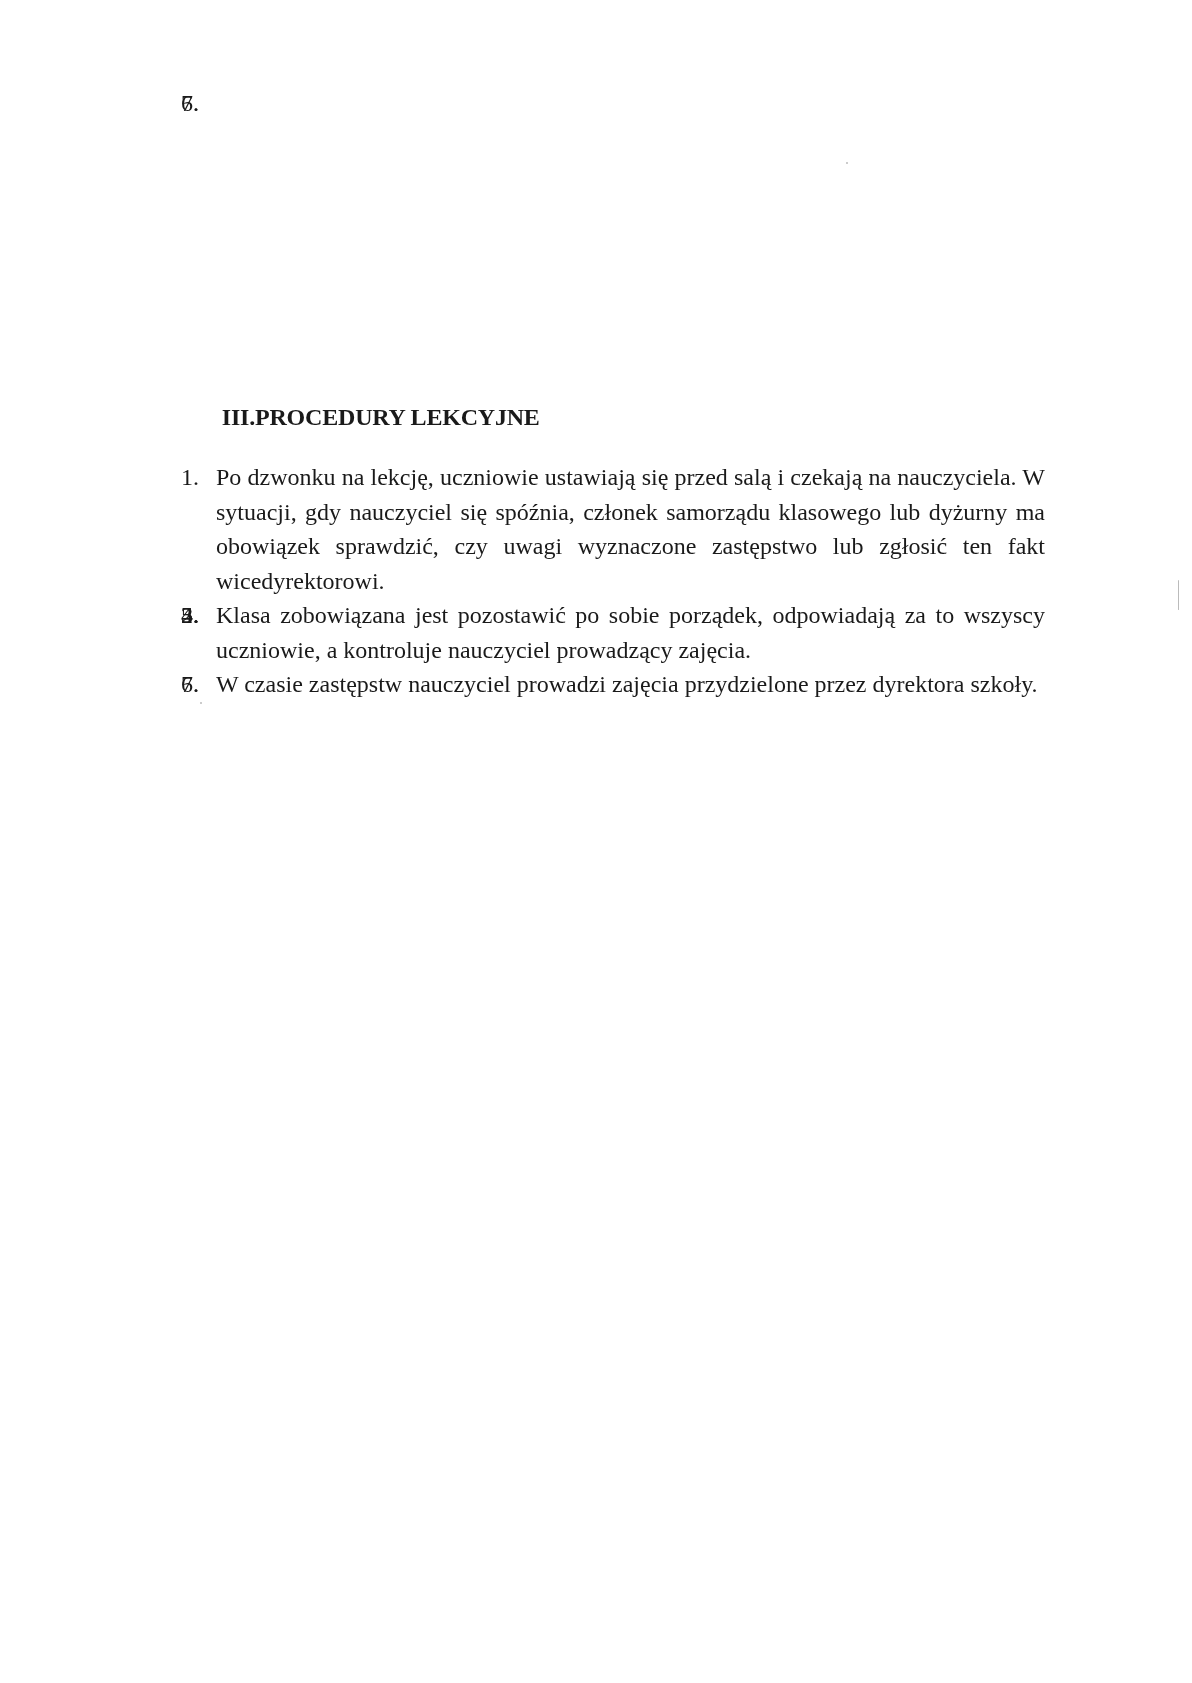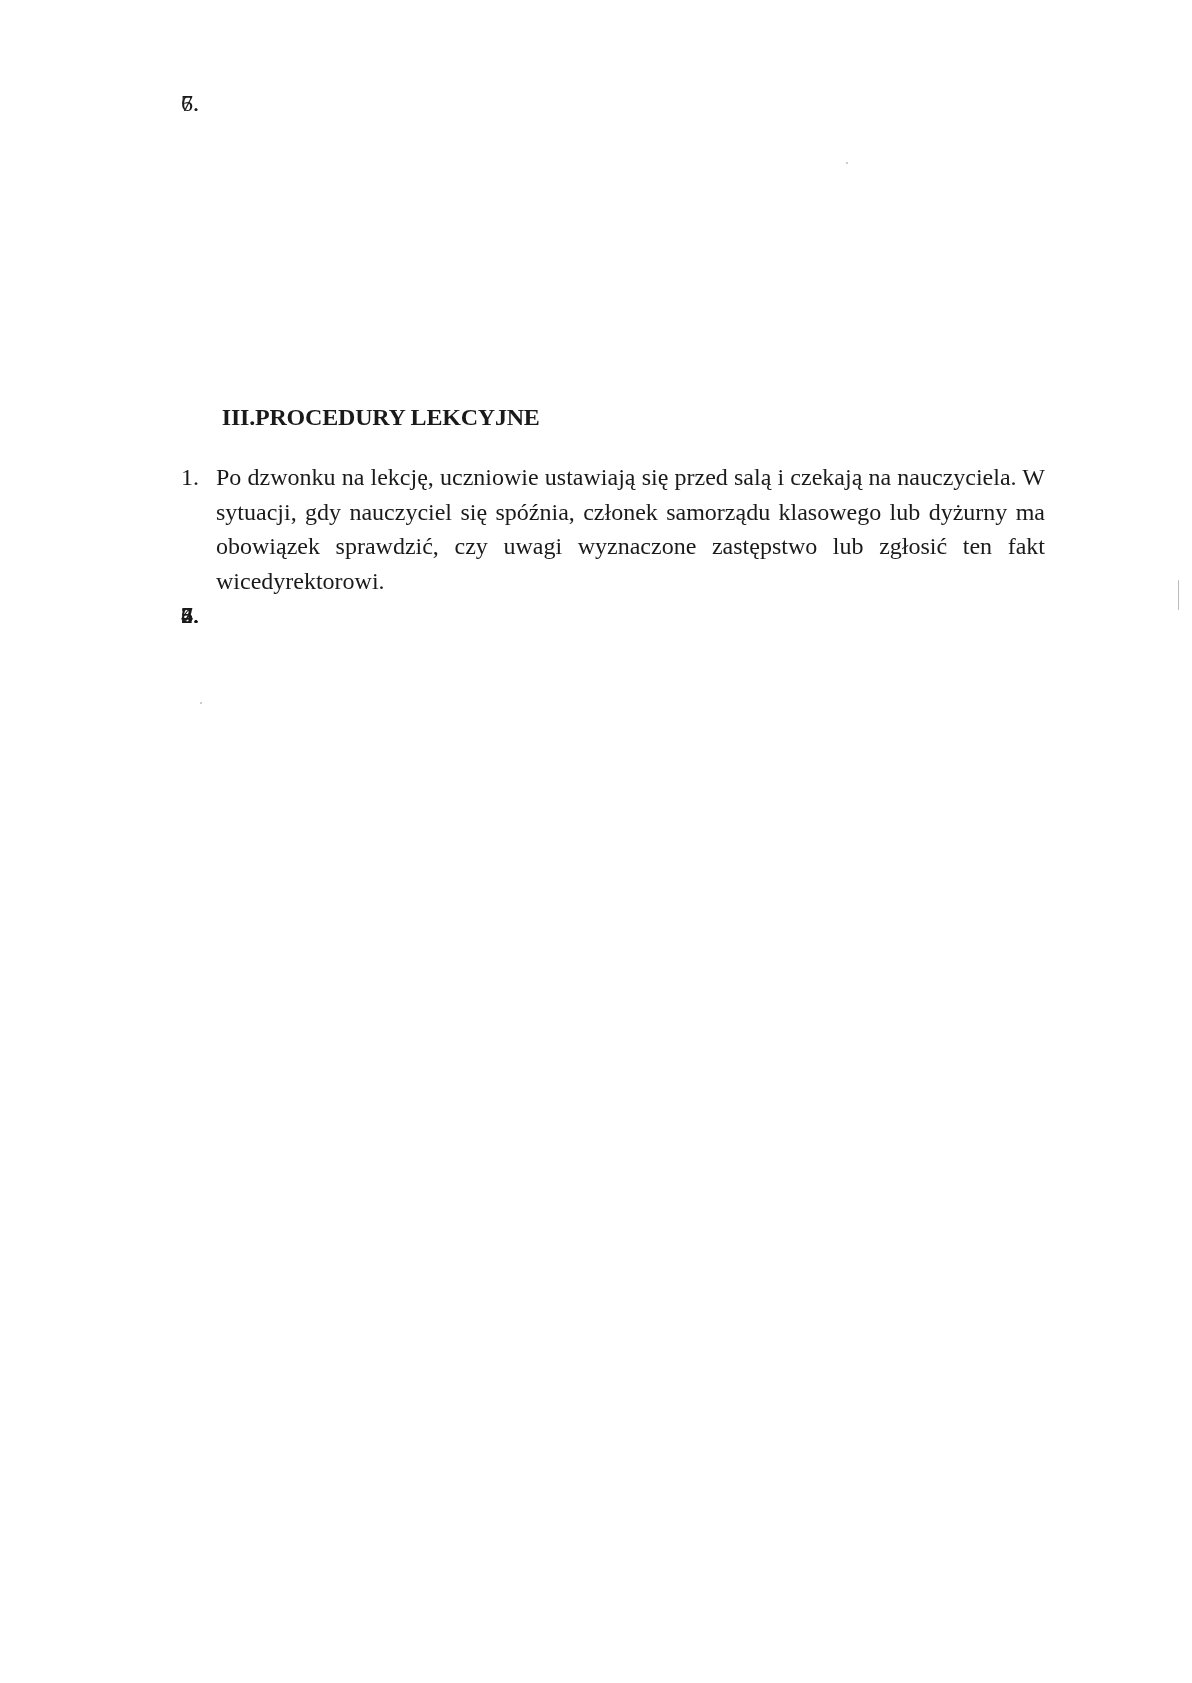--- a/index.html
+++ b/index.html
@@ -51,25 +51,27 @@
       <span class="num">2.</span>
     </li>
     <li class="item">
       <span class="num">3.</span>
     </li>
     <li class="item">
       <span class="num">4.</span>
     </li>
     <li class="item">
       <span class="num">5.</span>
+      <div class="txt last-left">Klasa zobowiązana jest pozostawić po sobie porządek, odpowiadają za to wszyscy uczniowie, a kontroluje nauczyciel prowadzący zajęcia.</div>
     </li>
     <li class="item">
       <span class="num">6.</span>
     </li>
     <li class="item">
       <span class="num">7.</span>
+      <div class="txt last-left">W czasie zastępstw nauczyciel prowadzi zajęcia przydzielone przez dyrektora szkoły.</div>
     </li>
   </ol>
 
   <span class="speck" style="left:846px; top:162px;"></span>
   <span class="speck" style="left:200px; top:702px;"></span>
   <span class="speck" style="left:1178px; top:580px; height:30px; width:1px;"></span>
 </div>
 
 </body></html>

